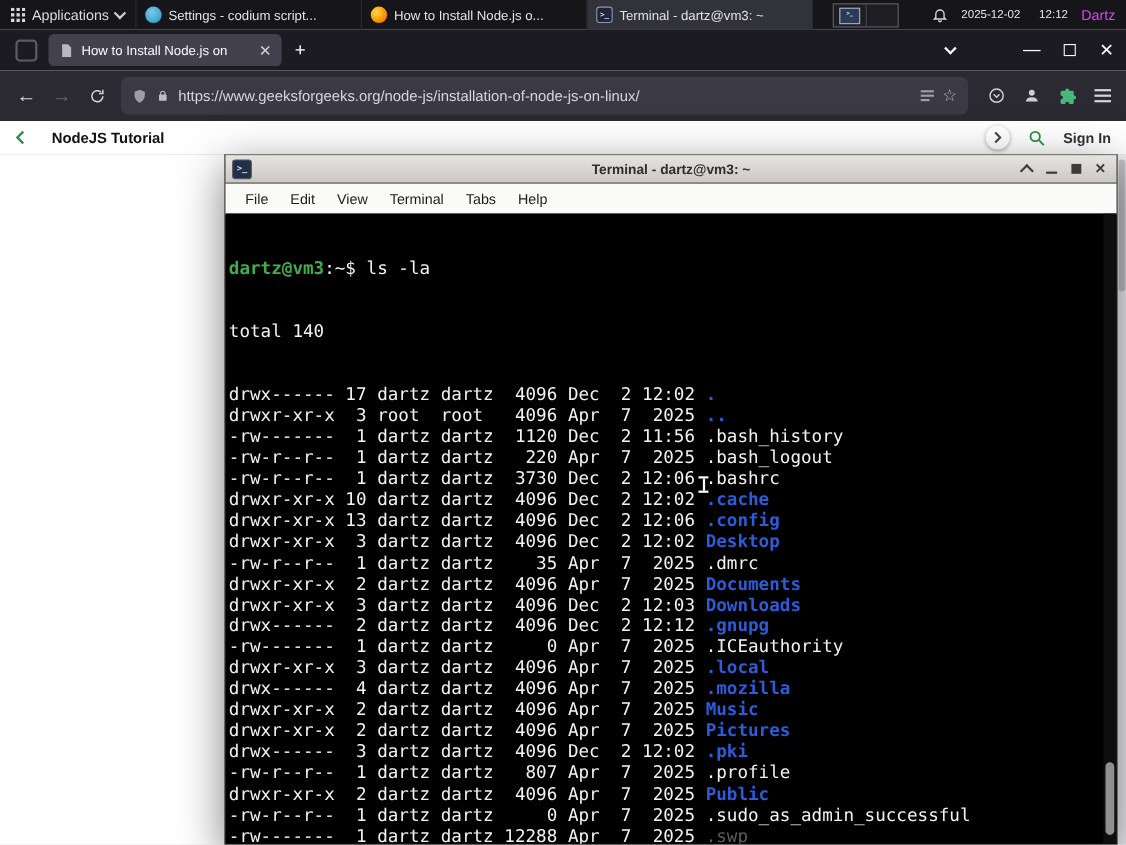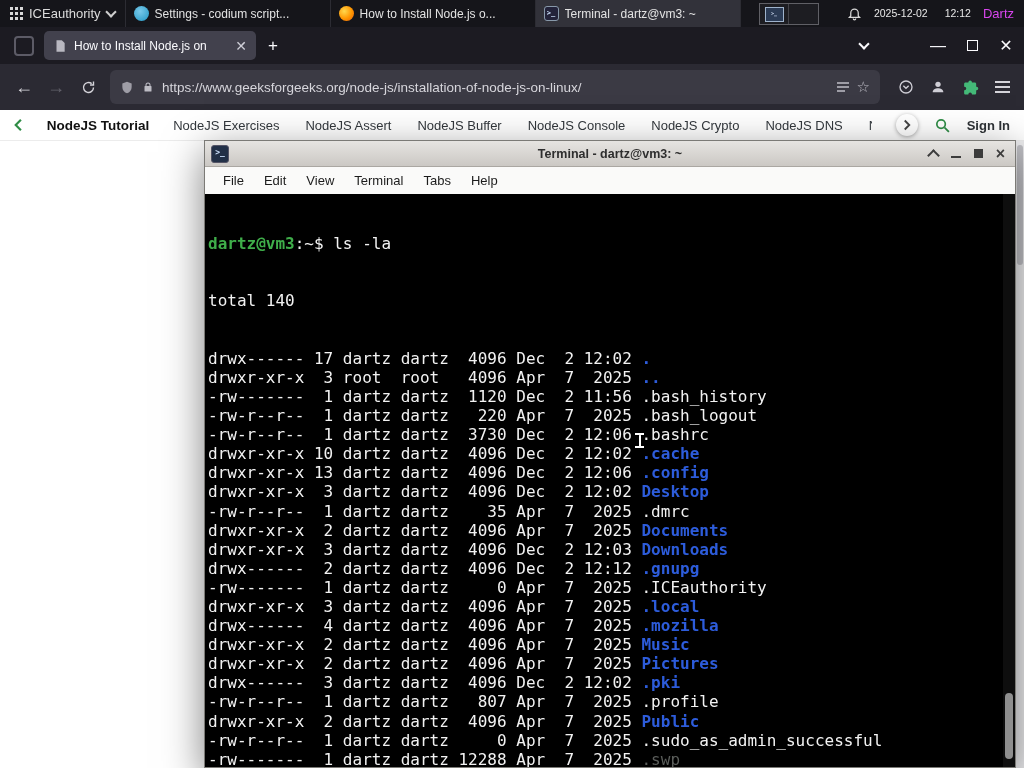--- a/index.html
+++ b/index.html
@@ -115,21 +115,21 @@
             <rect x="5" y="0" width="3" height="3"></rect>
             <rect x="10" y="0" width="3" height="3"></rect>
             <rect x="0" y="5" width="3" height="3"></rect>
             <rect x="5" y="5" width="3" height="3"></rect>
             <rect x="10" y="5" width="3" height="3"></rect>
             <rect x="0" y="10" width="3" height="3"></rect>
             <rect x="5" y="10" width="3" height="3"></rect>
             <rect x="10" y="10" width="3" height="3"></rect>
           </g>
         </svg>
-      <span>ICEauthority</span>
+      <span>Applications</span>
       <span class="chev down"></span>
     </div>
     <div id="taskbar">
         <div class="winbtn">
           <span class="taskicon ti-codium"></span>
           <span class="winlabel">Settings - codium script...</span>
         </div>
         <div class="winbtn">
           <span class="taskicon ti-firefox"></span>
           <span class="winlabel">How to Install Node.js o...</span>
@@ -226,29 +226,20 @@
           <i></i>
         </span>
       </div>
   </div>
 
   <div id="sitebar">
     <svg width="9" height="14" viewBox="0 0 10 16" fill="none" stroke="#2f8d46" stroke-width="2.5">
         <path d="M8 2L2 8l6 6"></path>
       </svg>
     <span id="site-primary">NodeJS Tutorial</span>
-    <div id="sitelinks">
-        <span class="sitelink">NodeJS Exercises</span>
-        <span class="sitelink">NodeJS Assert</span>
-        <span class="sitelink">NodeJS Buffer</span>
-        <span class="sitelink">NodeJS Console</span>
-        <span class="sitelink">NodeJS Crypto</span>
-        <span class="sitelink">NodeJS DNS</span>
-        <span class="sitelink">Node</span>
-      </div>
     <div class="rightgrp">
       <span class="circlebtn">
         <svg width="8" height="12" viewBox="0 0 10 16" fill="none" stroke="#444" stroke-width="2.5">
             <path d="M2 2l6 6-6 6"></path>
           </svg>
       </span>
       <svg width="17" height="17" viewBox="0 0 24 24" fill="none" stroke="#2f8d46" stroke-width="2.4">
           <circle cx="10" cy="10" r="6"></circle>
           <path d="M15 15l6 6"></path>
         </svg>

